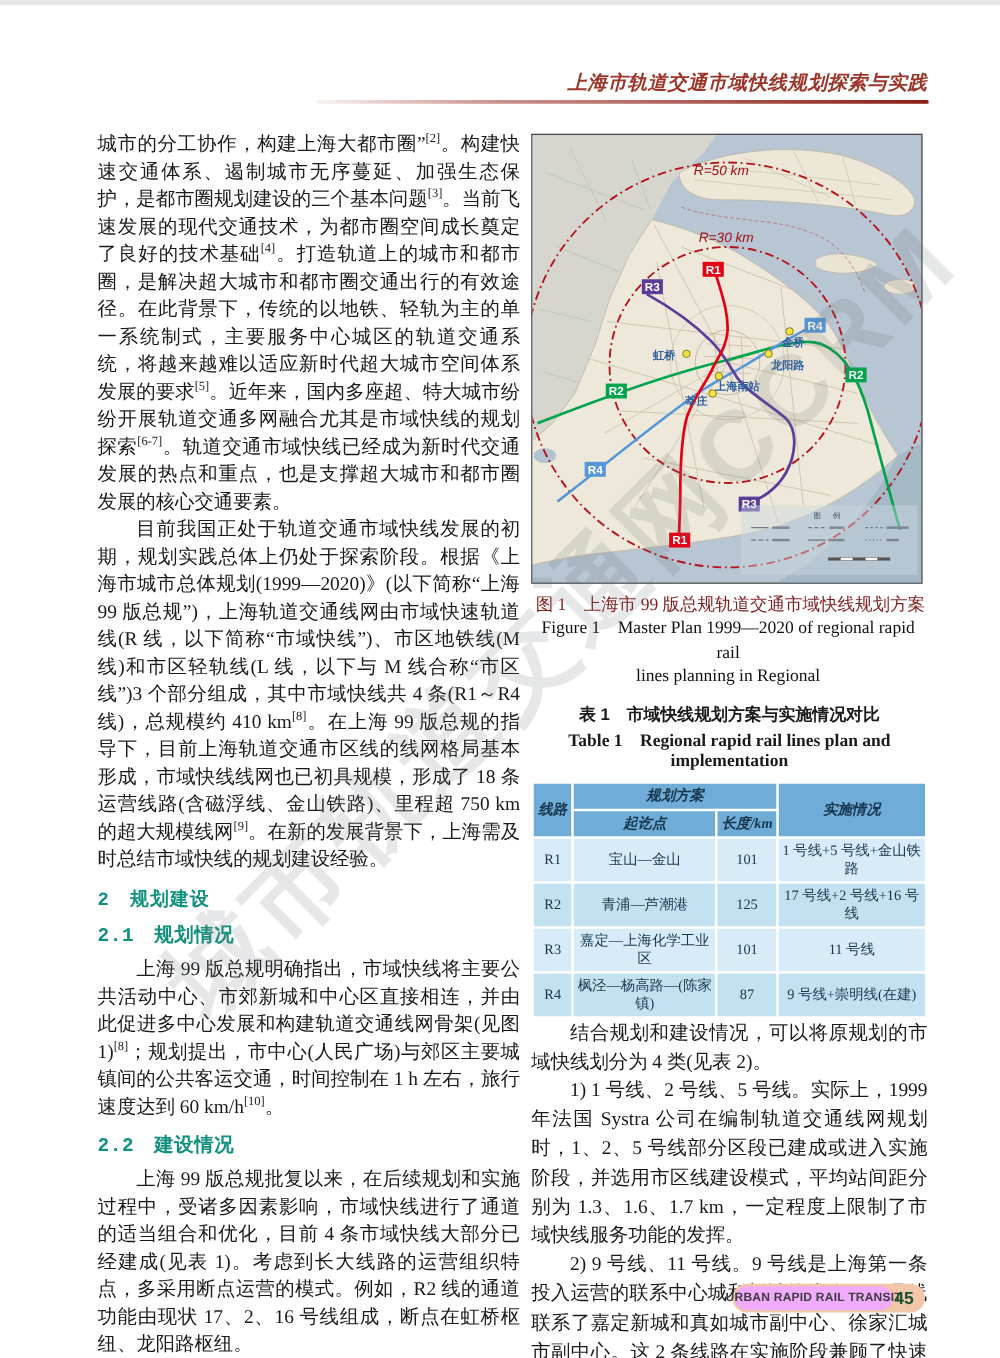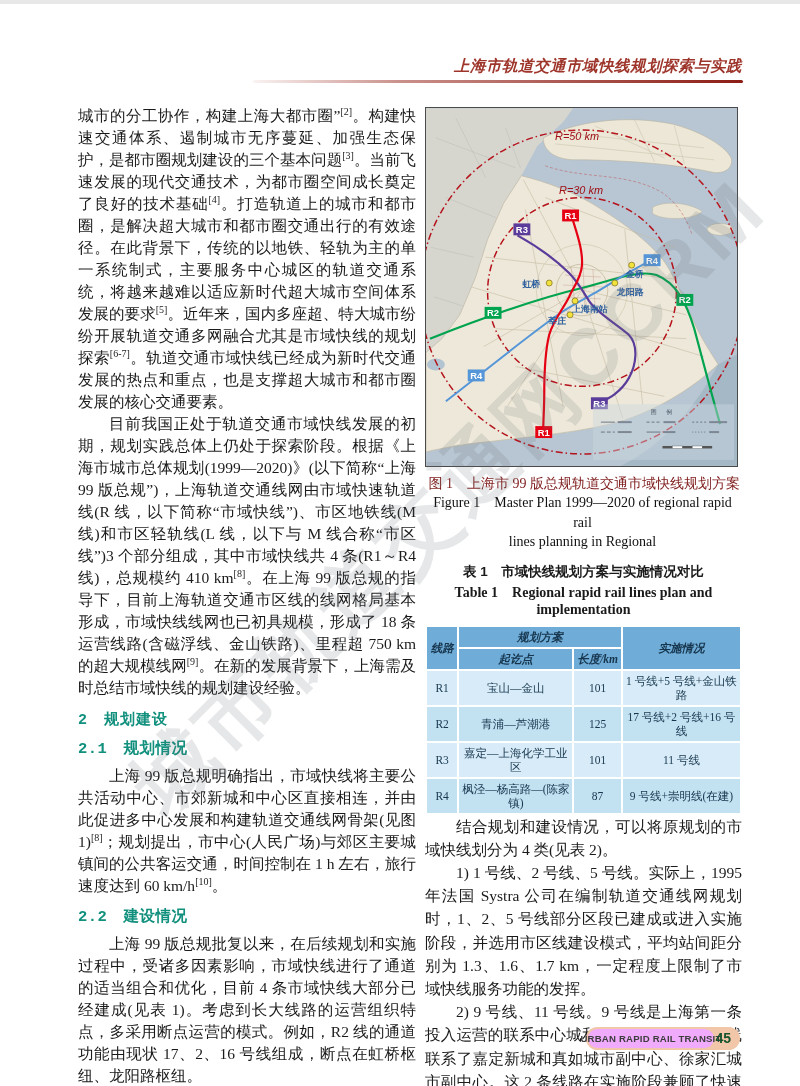--- a/index.html
+++ b/index.html
@@ -284,21 +284,21 @@
         <tr class="row-even">
           <td>R4</td>
           <td>枫泾—杨高路—(陈家镇)</td>
           <td>87</td>
           <td>9 号线+崇明线(在建)</td>
         </tr>
       </tbody>
     </table>
 
     <p class="indent after-table">结合规划和建设情况，可以将原规划的市域快线划分为 4 类(见表 2)。</p>
-    <p class="indent">1) 1 号线、2 号线、5 号线。实际上，1995 年法国 Systra 公司在编制轨道交通线网规划时，1、2、5 号线部分区段已建成或进入实施阶段，并选用市区线建设模式，平均站间距分别为 1.3、1.6、1.7 km，一定程度上限制了市域快线服务功能的发挥。</p>
+    <p class="indent">1) 1 号线、2 号线、5 号线。实际上，1999 年法国 Systra 公司在编制轨道交通线网规划时，1、2、5 号线部分区段已建成或进入实施阶段，并选用市区线建设模式，平均站间距分别为 1.3、1.6、1.7 km，一定程度上限制了市域快线服务功能的发挥。</p>
     <p class="indent">2) 9 号线、11 号线。9 号线是上海第一条投入运营的联系中心城和新城的线路，11 号线联系了嘉定新城和真如城市副中心、徐家汇城市副中心。这 2 条线路在实施阶段兼顾了快速要求，采用了约 2 km 的平均站距，旅行速度达到 40 km/h 左右，实现了部分的快速服务功能。</p>
   </div>
 
   <div class="footer-pill">
     <div class="footer-pill-inner">
       <span class="footer-label">URBAN RAPID RAIL TRANSIT</span>
     </div>
     <span class="footer-page">45</span>
   </div>
 

